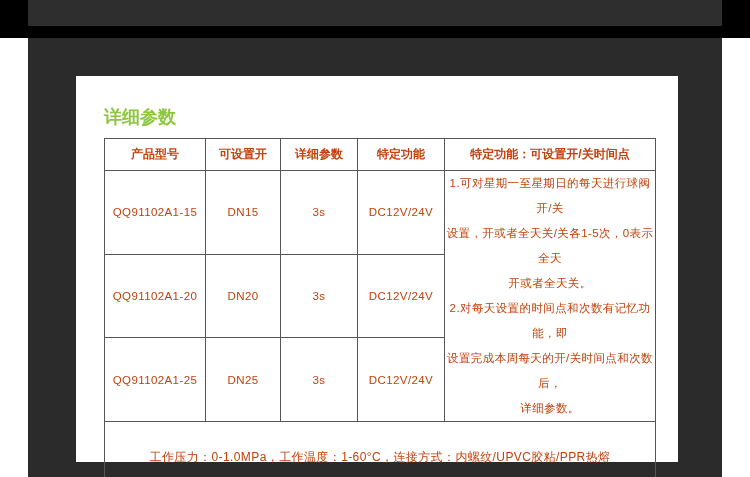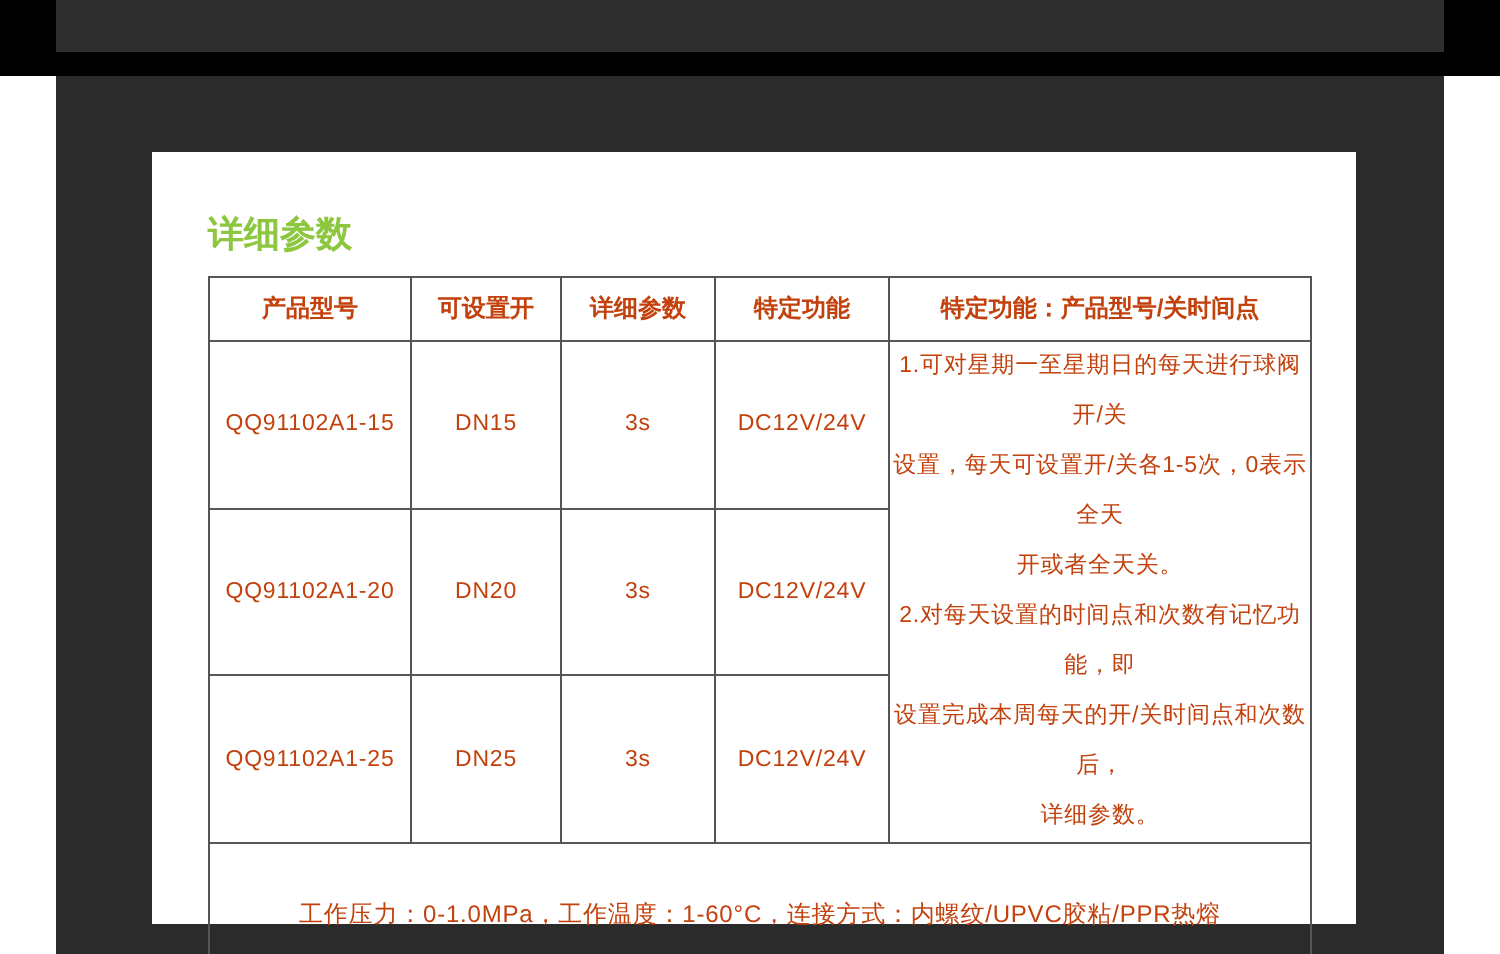--- a/index.html
+++ b/index.html
@@ -147,32 +147,32 @@
 
       <span class="title-sub">详细参数</span>
 
       <table class="spec">
         <thead>
           <tr>
             <th class="col1">产品型号</th>
             <th class="col2">可设置开</th>
             <th class="col3">详细参数</th>
             <th class="col4">特定功能</th>
-            <th class="col5">特定功能：产品型号/关时间点</th>
+            <th class="col5">特定功能：可设置开/关时间点</th>
           </tr>
         </thead>
         <tbody>
           <tr>
             <td>QQ91102A1-15</td>
             <td>DN15</td>
             <td>3s</td>
             <td>DC12V/24V</td>
             <td class="feature-cell" rowspan="3">
               <p>1.可对星期一至星期日的每天进行球阀开/关</p>
-              <p>设置，每天可设置开/关各1-5次，0表示全天</p>
+              <p>设置，开或者全天关/关各1-5次，0表示全天</p>
               <p>开或者全天关。</p>
               <p>2.对每天设置的时间点和次数有记忆功能，即</p>
               <p>设置完成本周每天的开/关时间点和次数后，</p>
               <p>详细参数。</p>
             </td>
           </tr>
           <tr>
             <td>QQ91102A1-20</td>
             <td>DN20</td>
             <td>3s</td>

